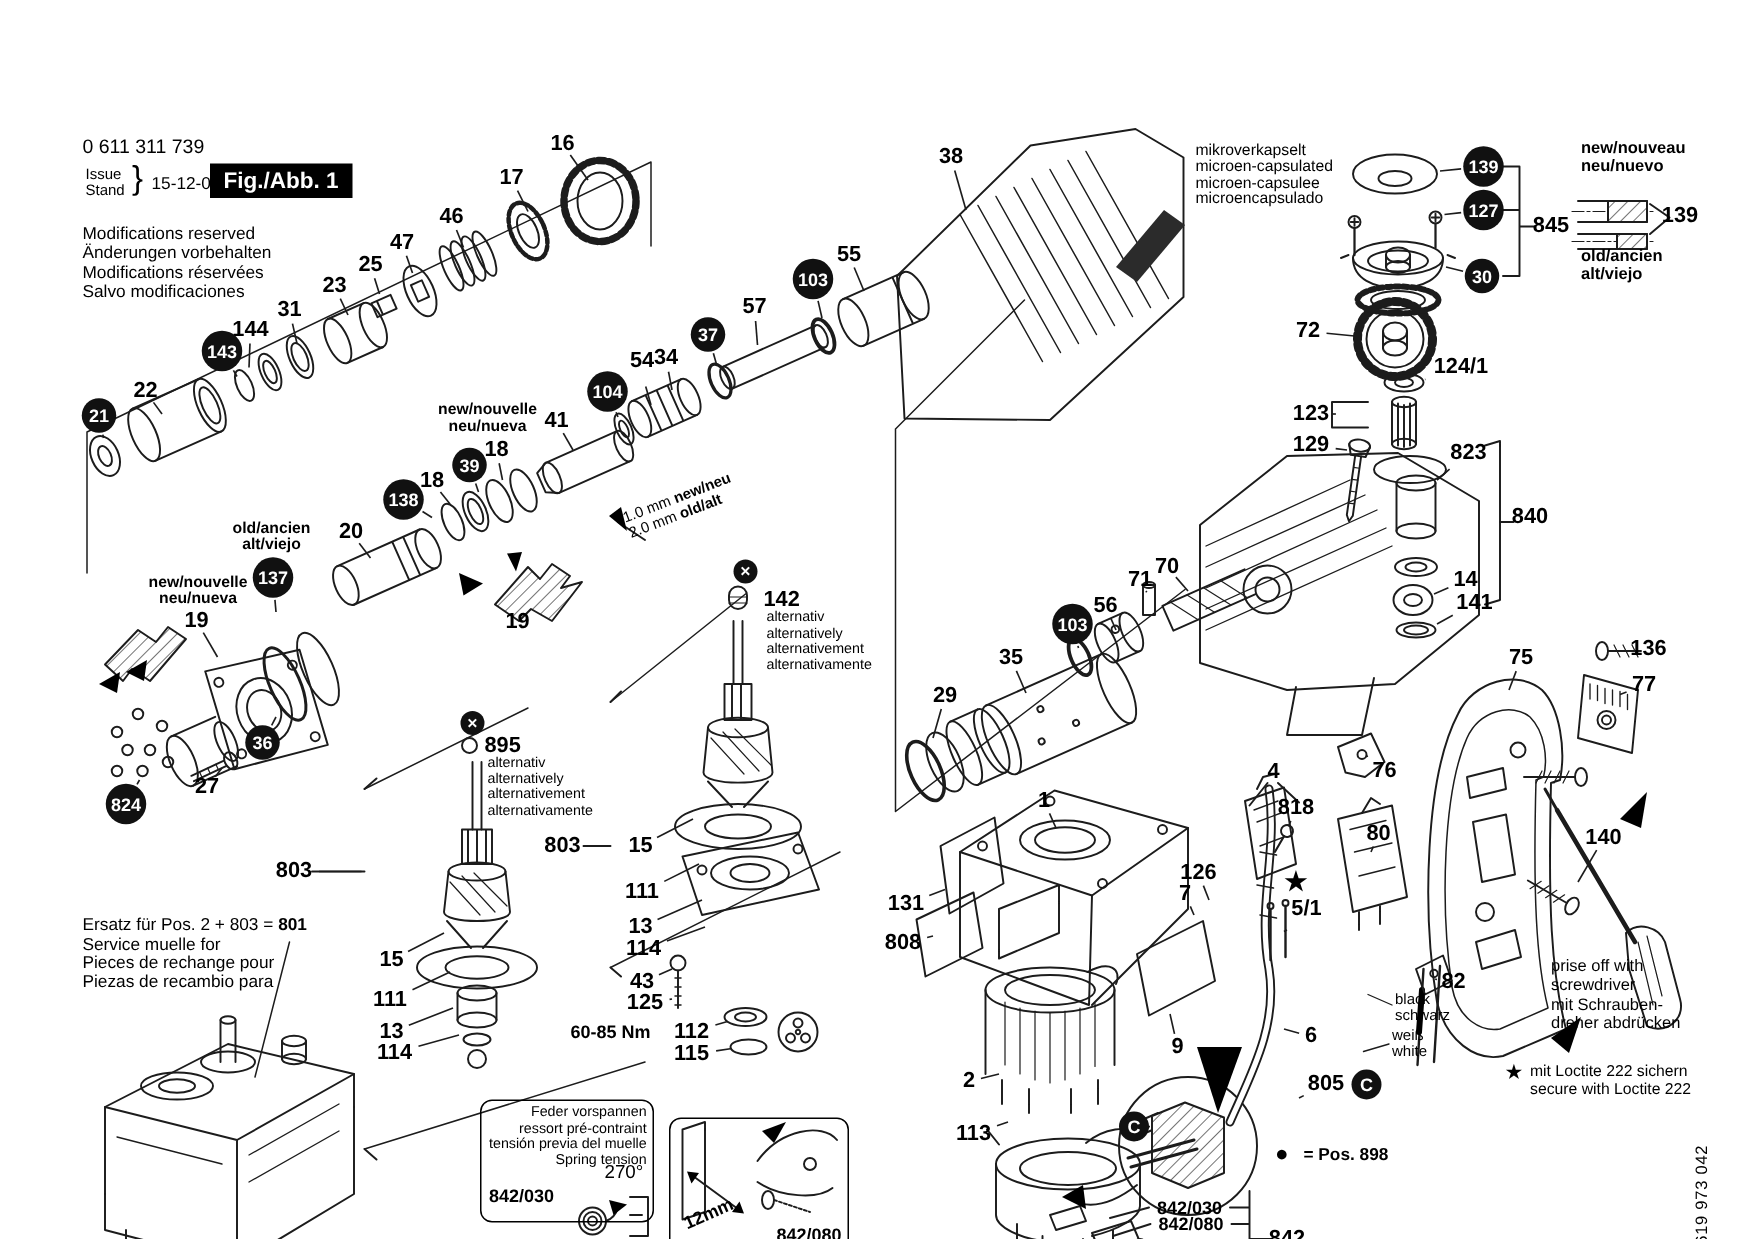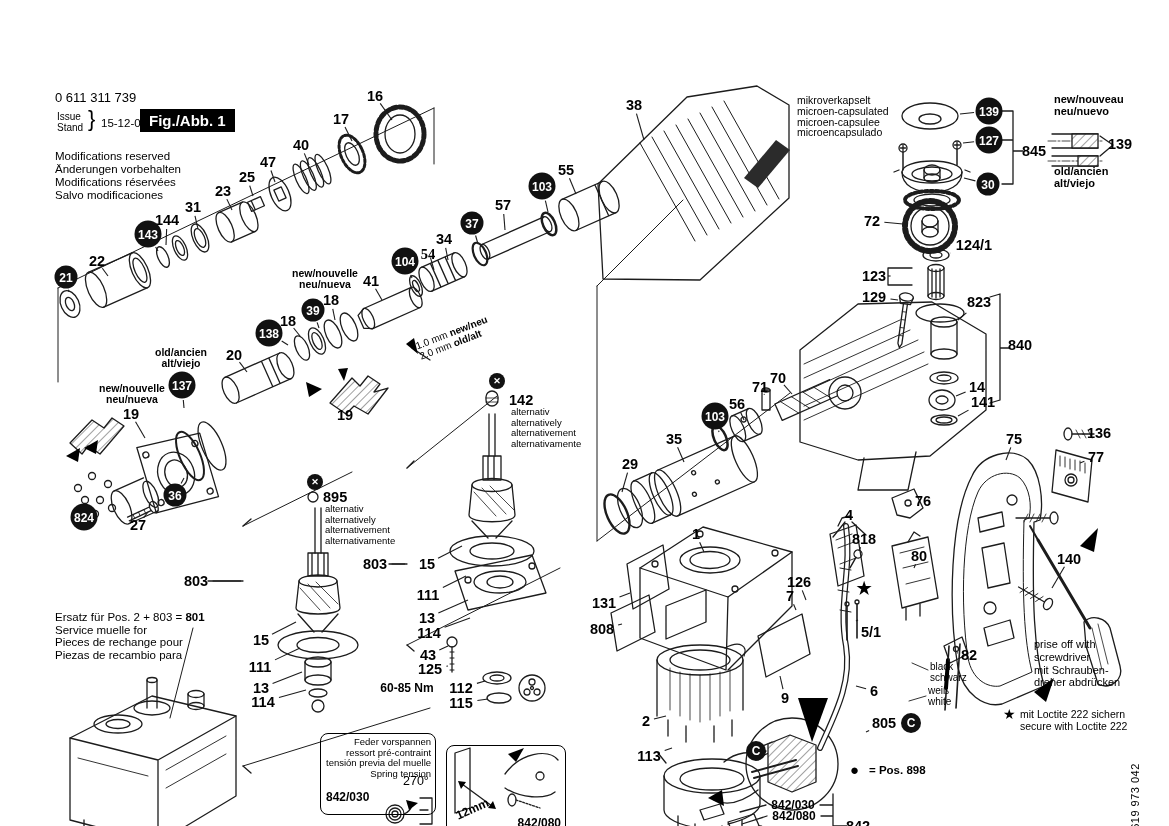--- a/index.html
+++ b/index.html
@@ -729,48 +729,48 @@
   <div>weiß</div>
       <div>white</div>
 </div>
 <div class="tb p898dot">●</div>
 <div class="tb p898lbl">= Pos. 898</div>
 <div class="tb docnum">1 619 973 042</div>
 
 <div id="callout-layer">
       <div class="co " style="left: 375px; top: 48px;">16</div>
       <div class="co " style="left: 341px; top: 71px;">17</div>
-      <div class="co " style="left: 301px; top: 97px;">40</div>
+      <div class="co " style="left: 301px; top: 97px;">46</div>
       <div class="co " style="left: 268px; top: 114px;">47</div>
       <div class="co " style="left: 247px; top: 129px;">25</div>
       <div class="co " style="left: 223px; top: 143px;">23</div>
       <div class="co " style="left: 193px; top: 159px;">31</div>
       <div class="co " style="left: 167px; top: 172px;">144</div>
       <div class="co c" style="left: 148px; top: 186px; width: 27px; height: 27px;">143</div>
       <div class="co " style="left: 97px; top: 213px;">22</div>
       <div class="co c" style="left: 66px; top: 229px; width: 23px; height: 23px;">21</div>
       <div class="co " style="left: 634px; top: 57px;">38</div>
       <div class="co " style="left: 566px; top: 122px;">55</div>
       <div class="co c" style="left: 542px; top: 138px; width: 27px; height: 27px;">103</div>
       <div class="co " style="left: 503px; top: 157px;">57</div>
       <div class="co c" style="left: 472px; top: 175px; width: 23px; height: 23px;">37</div>
       <div class="co " style="left: 444px; top: 191px;">34</div>
-      <div class="co " style="left: 428px; top: 206px; font-family: Liberation Serif, serif;">54</div>
+      <div class="co " style="left: 428px; top: 193px;">54</div>
       <div class="co c" style="left: 405px; top: 213px; width: 27px; height: 27px;">104</div>
       <div class="co " style="left: 371px; top: 233px;">41</div>
       <div class="co " style="left: 331px; top: 252px;">18</div>
       <div class="co c" style="left: 313px; top: 262px; width: 23px; height: 23px;">39</div>
       <div class="co " style="left: 288px; top: 273px;">18</div>
       <div class="co c" style="left: 269px; top: 285px; width: 27px; height: 27px;">138</div>
       <div class="co " style="left: 234px; top: 307px;">20</div>
       <div class="co c" style="left: 182px; top: 337px; width: 27px; height: 27px;">137</div>
       <div class="co " style="left: 345px; top: 367px;">19</div>
       <div class="co " style="left: 131px; top: 366px;">19</div>
       <div class="co c" style="left: 175px; top: 447px; width: 23px; height: 23px;">36</div>
-      <div class="co c" style="left: 84px; top: 469px; width: 27px; height: 27px;">824</div>
+      <div class="co c" style="left: 84px; top: 488px; width: 27px; height: 27px;">824</div>
       <div class="co " style="left: 138px; top: 477px;">27</div>
       <div class="co " style="left: 630px; top: 416px;">29</div>
       <div class="co " style="left: 674px; top: 391px;">35</div>
       <div class="co c" style="left: 715px; top: 368px; width: 27px; height: 27px;">103</div>
       <div class="co " style="left: 737px; top: 356px;">56</div>
       <div class="co " style="left: 760px; top: 339px;">71</div>
       <div class="co " style="left: 778px; top: 330px;">70</div>
       <div class="co " style="left: 872px; top: 173px;">72</div>
       <div class="co " style="left: 974px; top: 197px;">124/1</div>
       <div class="co " style="left: 874px; top: 228px;">123</div>
@@ -787,23 +787,23 @@
       <div class="co " style="left: 696px; top: 486px;">1</div>
       <div class="co " style="left: 604px; top: 555px;">131</div>
       <div class="co " style="left: 602px; top: 581px;">808</div>
       <div class="co " style="left: 799px; top: 534px;">126</div>
       <div class="co " style="left: 790px; top: 548px;">7</div>
       <div class="co " style="left: 785px; top: 650px;">9</div>
       <div class="co " style="left: 646px; top: 673px;">2</div>
       <div class="co " style="left: 649px; top: 708px;">113</div>
       <div class="co " style="left: 849px; top: 467px;">4</div>
       <div class="co " style="left: 864px; top: 491px;">818</div>
-      <div class="co " style="left: 923px; top: 453px;">76</div>
+      <div class="co " style="left: 923px; top: 466px;">76</div>
       <div class="co " style="left: 919px; top: 508px;">80</div>
-      <div class="co " style="left: 871px; top: 584px;">5/1</div>
+      <div class="co " style="left: 871px; top: 558px;">5/1</div>
       <div class="co " style="left: 874px; top: 643px;">6</div>
       <div class="co " style="left: 884px; top: 675px;">805</div>
       <div class="co " style="left: 1014px; top: 391px;">75</div>
       <div class="co " style="left: 1099px; top: 385px;">136</div>
       <div class="co " style="left: 1096px; top: 409px;">77</div>
       <div class="co " style="left: 1069px; top: 511px;">140</div>
       <div class="co " style="left: 969px; top: 607px;">82</div>
       <div class="co " style="left: 196px; top: 533px;">803</div>
       <div class="co " style="left: 261px; top: 592px;">15</div>
       <div class="co " style="left: 260px; top: 619px;">111</div>

